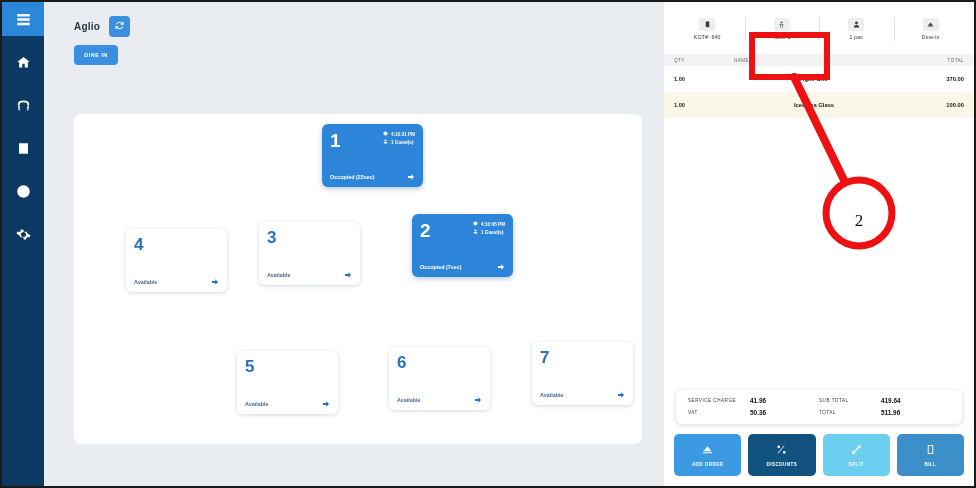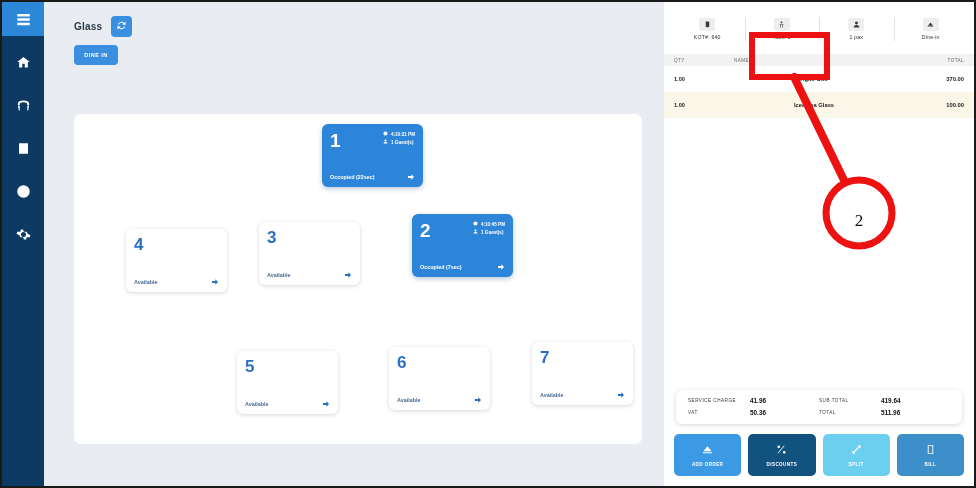--- a/index.html
+++ b/index.html
@@ -234,21 +234,21 @@
         <svg viewBox="0 0 24 24">
             <path d="M12 8a4 4 0 100 8 4 4 0 000-8zm9 4l2.2 1.7-1.8 3.1-2.6-.8-2 1.2-.6 2.7h-3.6l-.6-2.7-2-1.2-2.6.8-1.8-3.1L3 12l-2.2-1.7 1.8-3.1 2.6.8 2-1.2.6-2.7h3.6l.6 2.7 2 1.2 2.6-.8 1.8 3.1z"></path>
           </svg>
       </span>
     </div>
   </nav>
 
   <section id="main">
     <div id="main-header">
       <div class="hdr-row1">
-        <div id="page-title">Glass</div>
+        <div id="page-title">Aglio</div>
         <button id="refresh-btn">
           <span>
             <svg viewBox="0 0 24 24">
                 <path d="M17.6 6.4A8 8 0 004 10h2.5A5.5 5.5 0 0116 8.1l-2.4 2.4H21V3.1zM6.4 17.6A8 8 0 0020 14h-2.5A5.5 5.5 0 018 15.9l2.4-2.4H3v7.4z"></path>
               </svg>
           </span>
         </button>
       </div>
       <button id="dinein-btn">DINE IN</button>
     </div>

